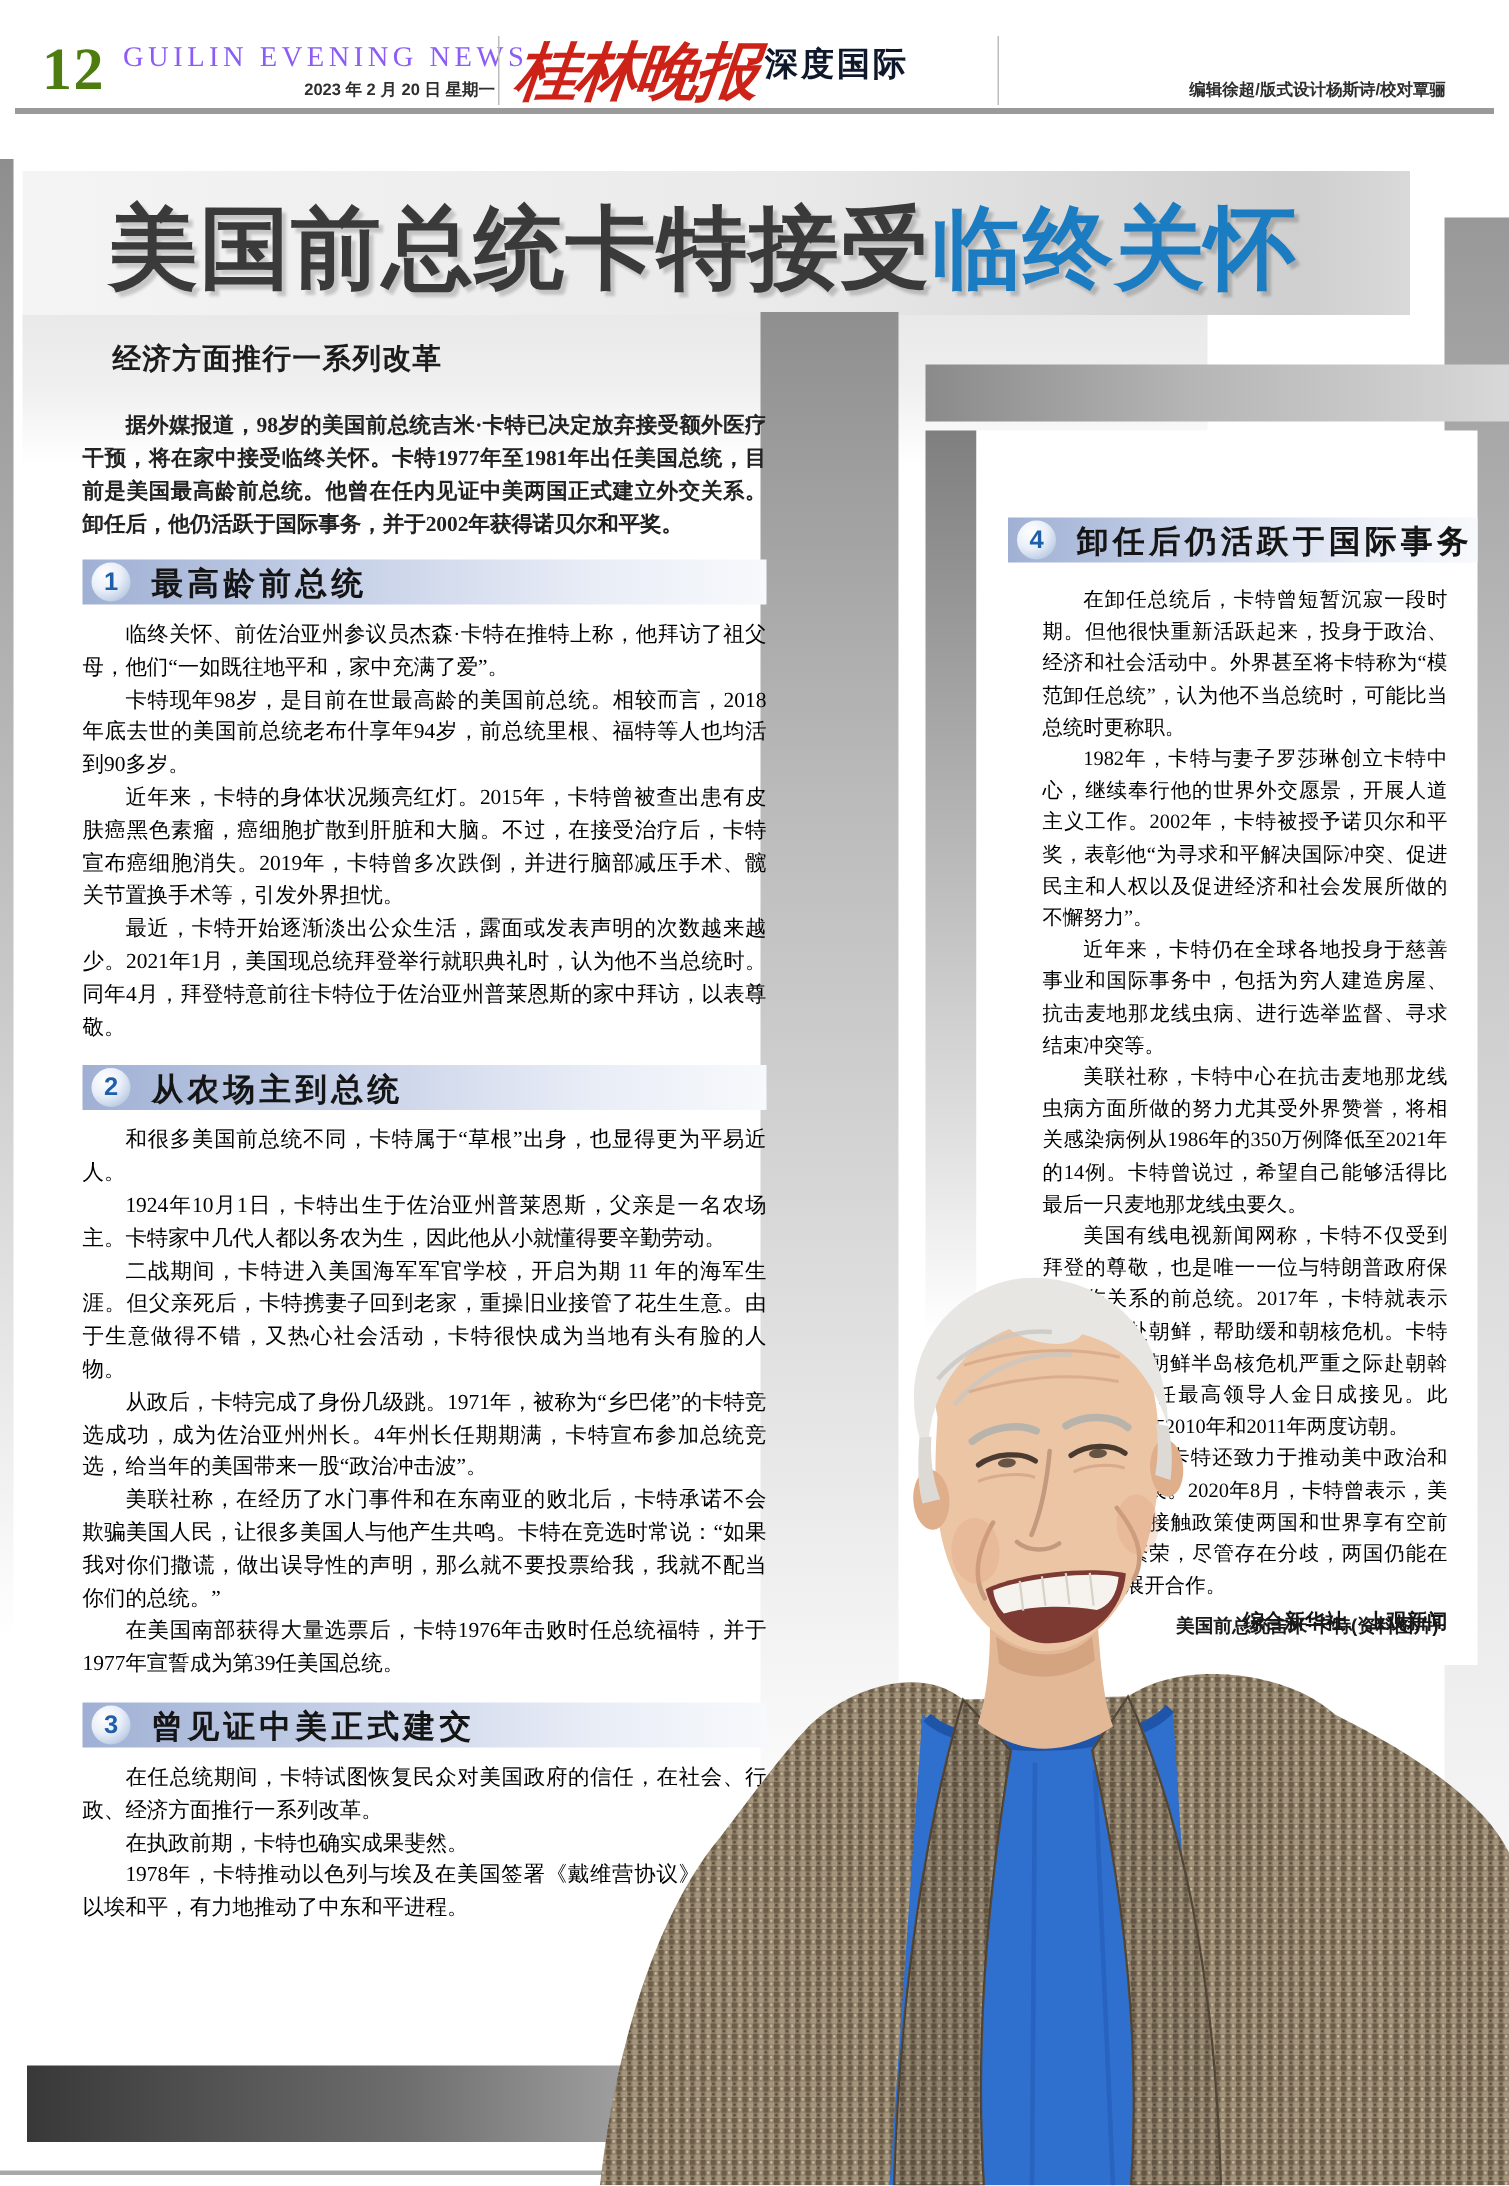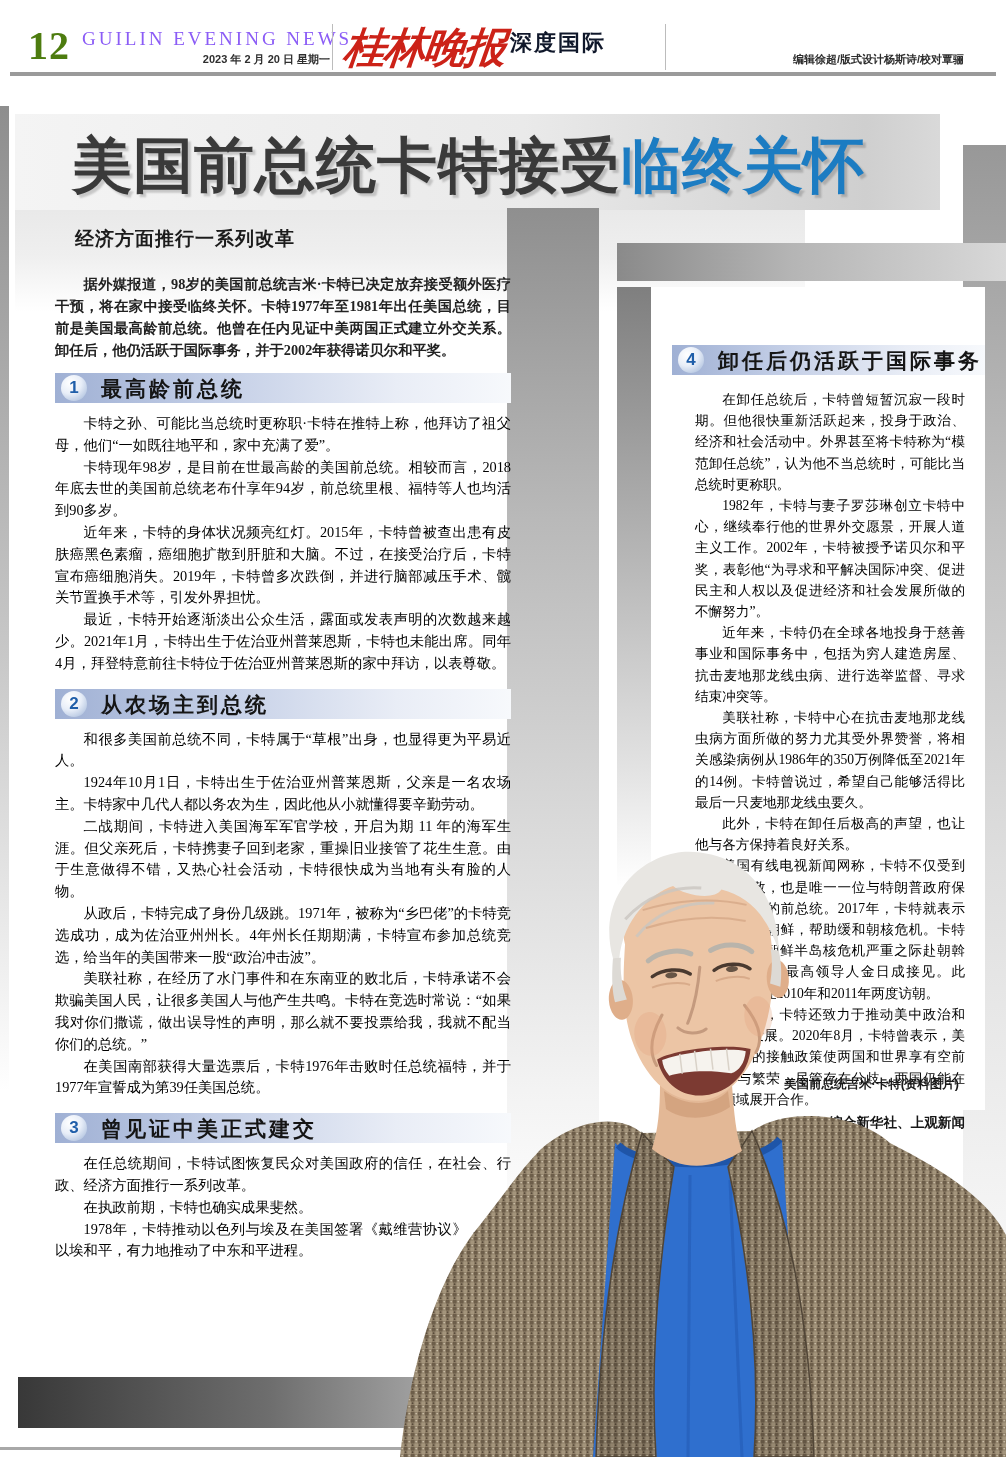--- a/index.html
+++ b/index.html
@@ -107,24 +107,24 @@
 
   <div class="left-col">
     <p class="intro">据外媒报道，98岁的美国前总统吉米·卡特已决定放弃接受额外医疗干预，将在家中接受临终关怀。卡特1977年至1981年出任美国总统，目前是美国最高龄前总统。他曾在任内见证中美两国正式建立外交关系。卸任后，他仍活跃于国际事务，并于2002年获得诺贝尔和平奖。</p>
     <div>
     <div class="section">
       <div class="sec-bar">
         <span class="sec-circle">1</span>
         <span class="sec-title">最高龄前总统</span>
       </div>
       <div class="sec-body">
-            <p class="para">卡特之孙、可能比当总统时更称职·卡特在推特上称，他拜访了祖父母，他们“一如既往地平和，家中充满了爱”。</p>
+            <p class="para">临终关怀、前佐治亚州参议员杰森·卡特在推特上称，他拜访了祖父母，他们“一如既往地平和，家中充满了爱”。</p>
             <p class="para">卡特现年98岁，是目前在世最高龄的美国前总统。相较而言，2018年底去世的美国前总统老布什享年94岁，前总统里根、福特等人也均活到90多岁。</p>
             <p class="para">近年来，卡特的身体状况频亮红灯。2015年，卡特曾被查出患有皮肤癌黑色素瘤，癌细胞扩散到肝脏和大脑。不过，在接受治疗后，卡特宣布癌细胞消失。2019年，卡特曾多次跌倒，并进行脑部减压手术、髋关节置换手术等，引发外界担忧。</p>
-            <p class="para">最近，卡特开始逐渐淡出公众生活，露面或发表声明的次数越来越少。2021年1月，卡特出生于佐治亚州普莱恩斯，卡特也未能出席。同年4月，拜登特意前往卡特位于佐治亚州普莱恩斯的家中拜访，以表尊敬。</p>
+            <p class="para">最近，卡特开始逐渐淡出公众生活，露面或发表声明的次数越来越少。2021年1月，美国现总统拜登举行就职典礼时，认为他不当总统时。同年4月，拜登特意前往卡特位于佐治亚州普莱恩斯的家中拜访，以表尊敬。</p>
           </div>
     </div>
 
     <div class="section">
       <div class="sec-bar">
         <span class="sec-circle">2</span>
         <span class="sec-title">从农场主到总统</span>
       </div>
       <div class="sec-body">
             <p class="para">和很多美国前总统不同，卡特属于“草根”出身，也显得更为平易近人。</p>
@@ -155,21 +155,20 @@
     <div class="section">
       <div class="sec-bar">
         <span class="sec-circle">4</span>
         <span class="sec-title">卸任后仍活跃于国际事务</span>
       </div>
       <div class="sec-body">
             <p class="para">在卸任总统后，卡特曾短暂沉寂一段时期。但他很快重新活跃起来，投身于政治、经济和社会活动中。外界甚至将卡特称为“模范卸任总统”，认为他不当总统时，可能比当总统时更称职。</p>
             <p class="para">1982年，卡特与妻子罗莎琳创立卡特中心，继续奉行他的世界外交愿景，开展人道主义工作。2002年，卡特被授予诺贝尔和平奖，表彰他“为寻求和平解决国际冲突、促进民主和人权以及促进经济和社会发展所做的不懈努力”。</p>
             <p class="para">近年来，卡特仍在全球各地投身于慈善事业和国际事务中，包括为穷人建造房屋、抗击麦地那龙线虫病、进行选举监督、寻求结束冲突等。</p>
             <p class="para">美联社称，卡特中心在抗击麦地那龙线虫病方面所做的努力尤其受外界赞誉，将相关感染病例从1986年的350万例降低至2021年的14例。卡特曾说过，希望自己能够活得比最后一只麦地那龙线虫要久。</p>
-            <p class="para">此外，卡特在卸任后极高的声望，也让他与各方保持着良好关系。</p>
             <p class="para">美国有线电视新闻网称，卡特不仅受到拜登的尊敬，也是唯一一位与特朗普政府保持工作关系的前总统。2017年，卡特就表示愿意再次赴朝鲜，帮助缓和朝核危机。卡特曾于1994年朝鲜半岛核危机严重之际赴朝斡旋，获得时任最高领导人金日成接见。此后，他还曾在2010年和2011年两度访朝。</p>
             <p class="para">近年来，卡特还致力于推动美中政治和贸易关系发展。2020年8月，卡特曾表示，美国与中国的接触政策使两国和世界享有空前的和平与繁荣，尽管存在分歧，两国仍能在诸多领域展开合作。</p>
             <p class="byline">综合新华社、上观新闻</p>
           </div>
     </div>
   </div>
   </div>
 
   <svg class="photo" viewBox="0 0 616 612" xmlns="http://www.w3.org/2000/svg">
     <defs>

